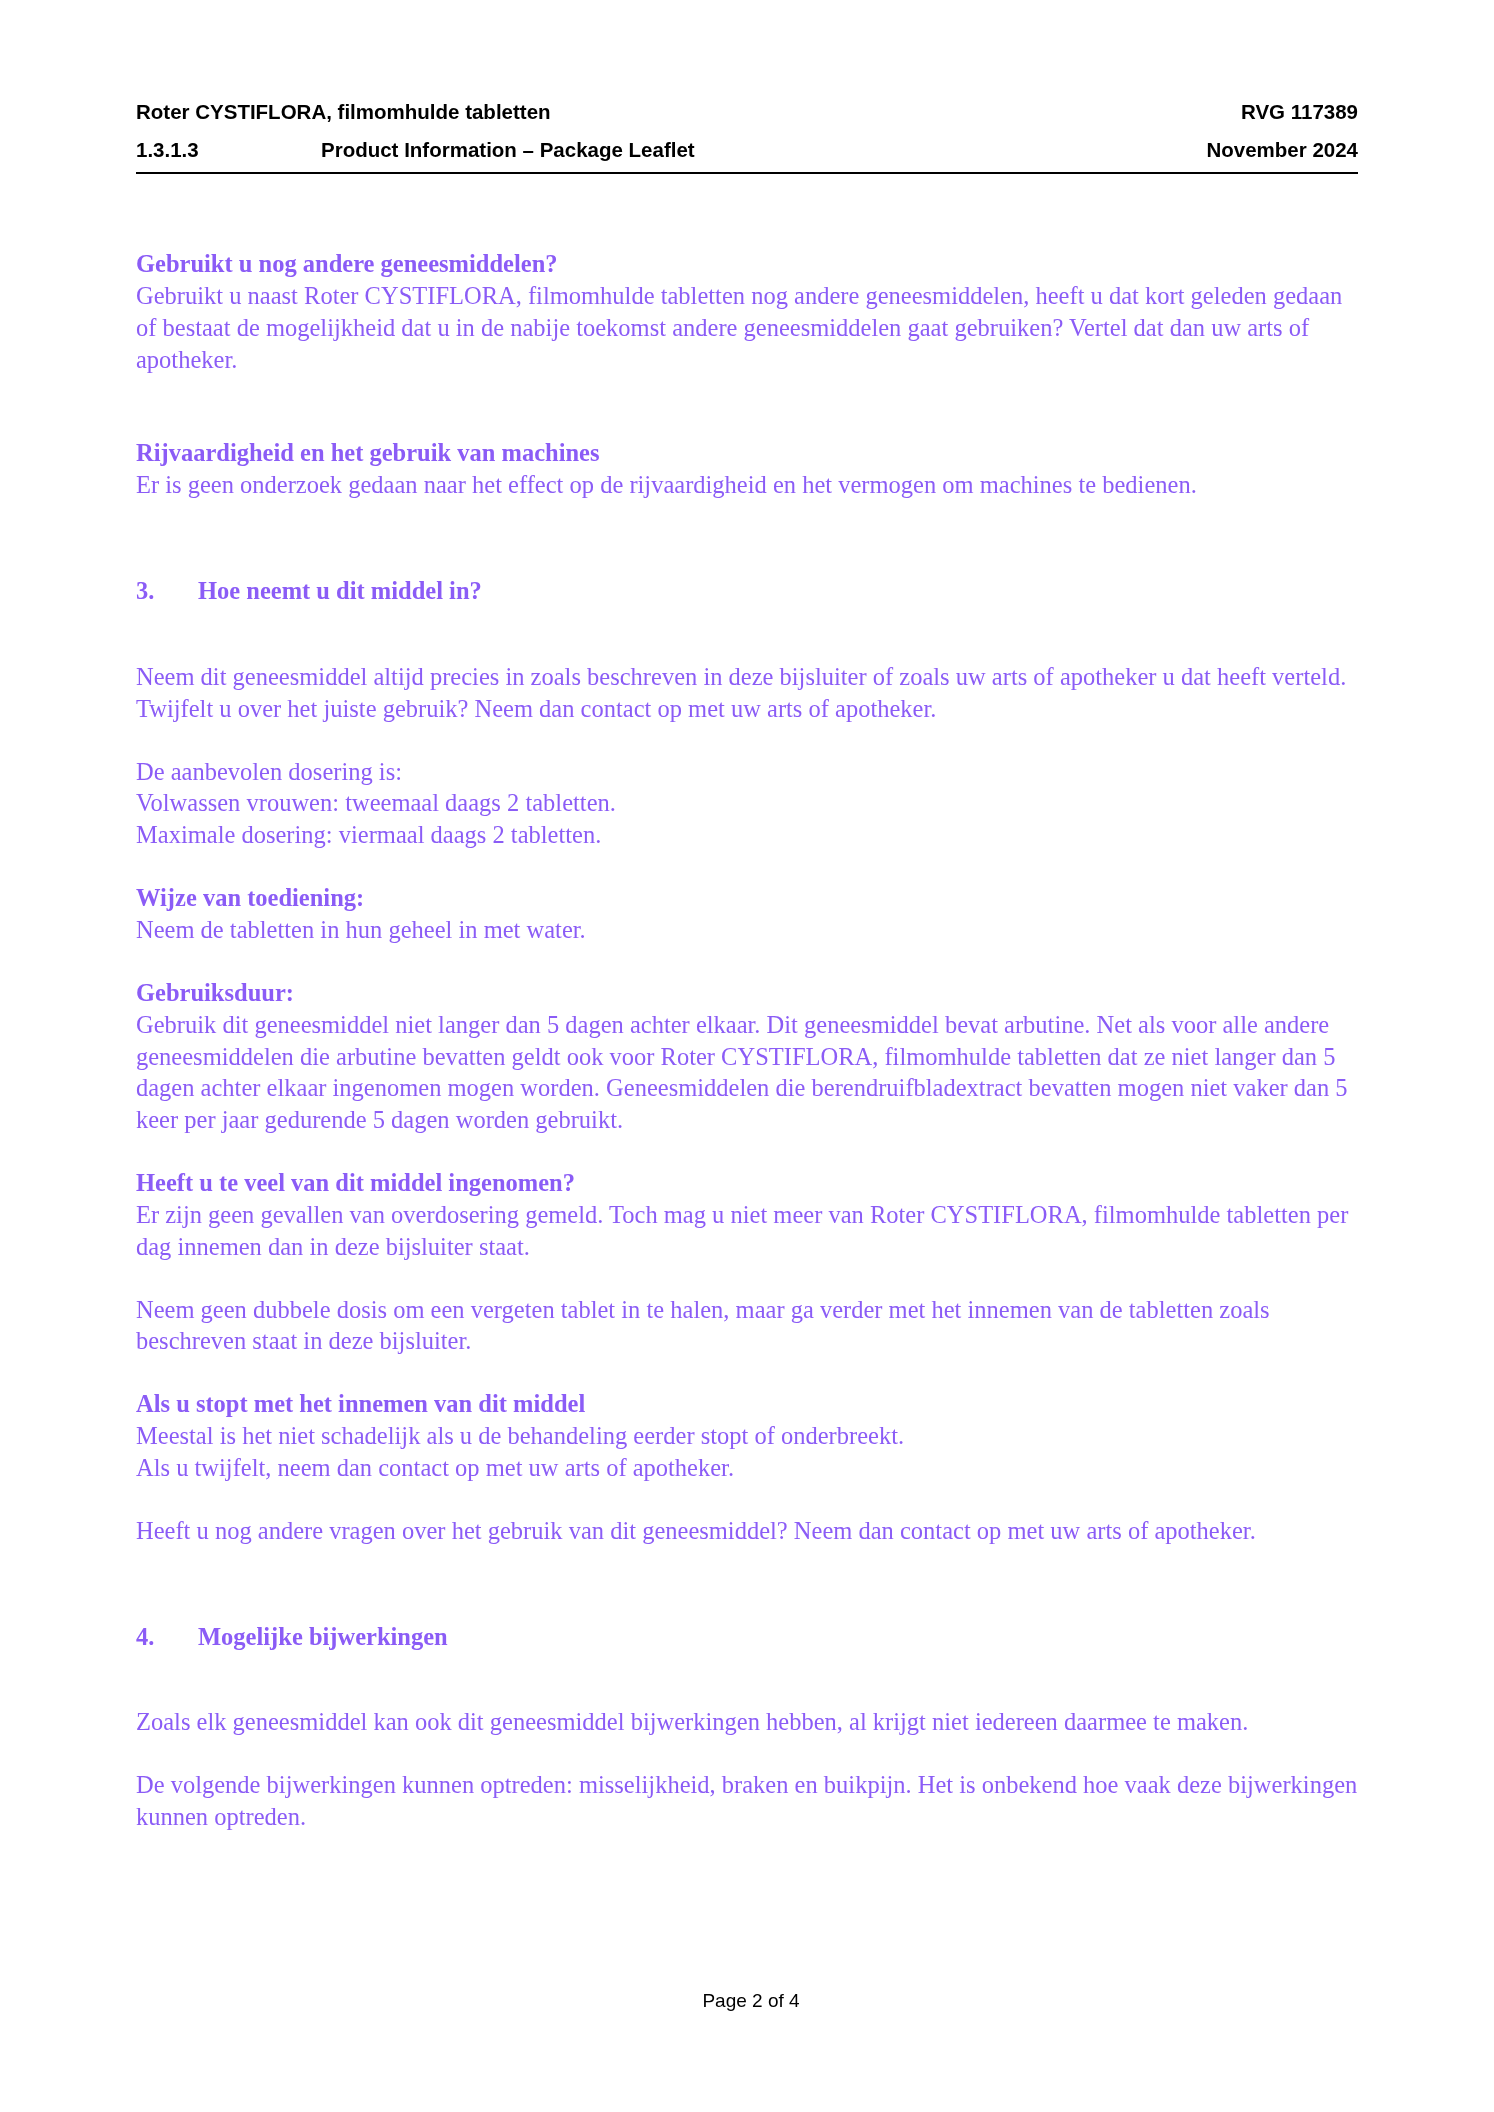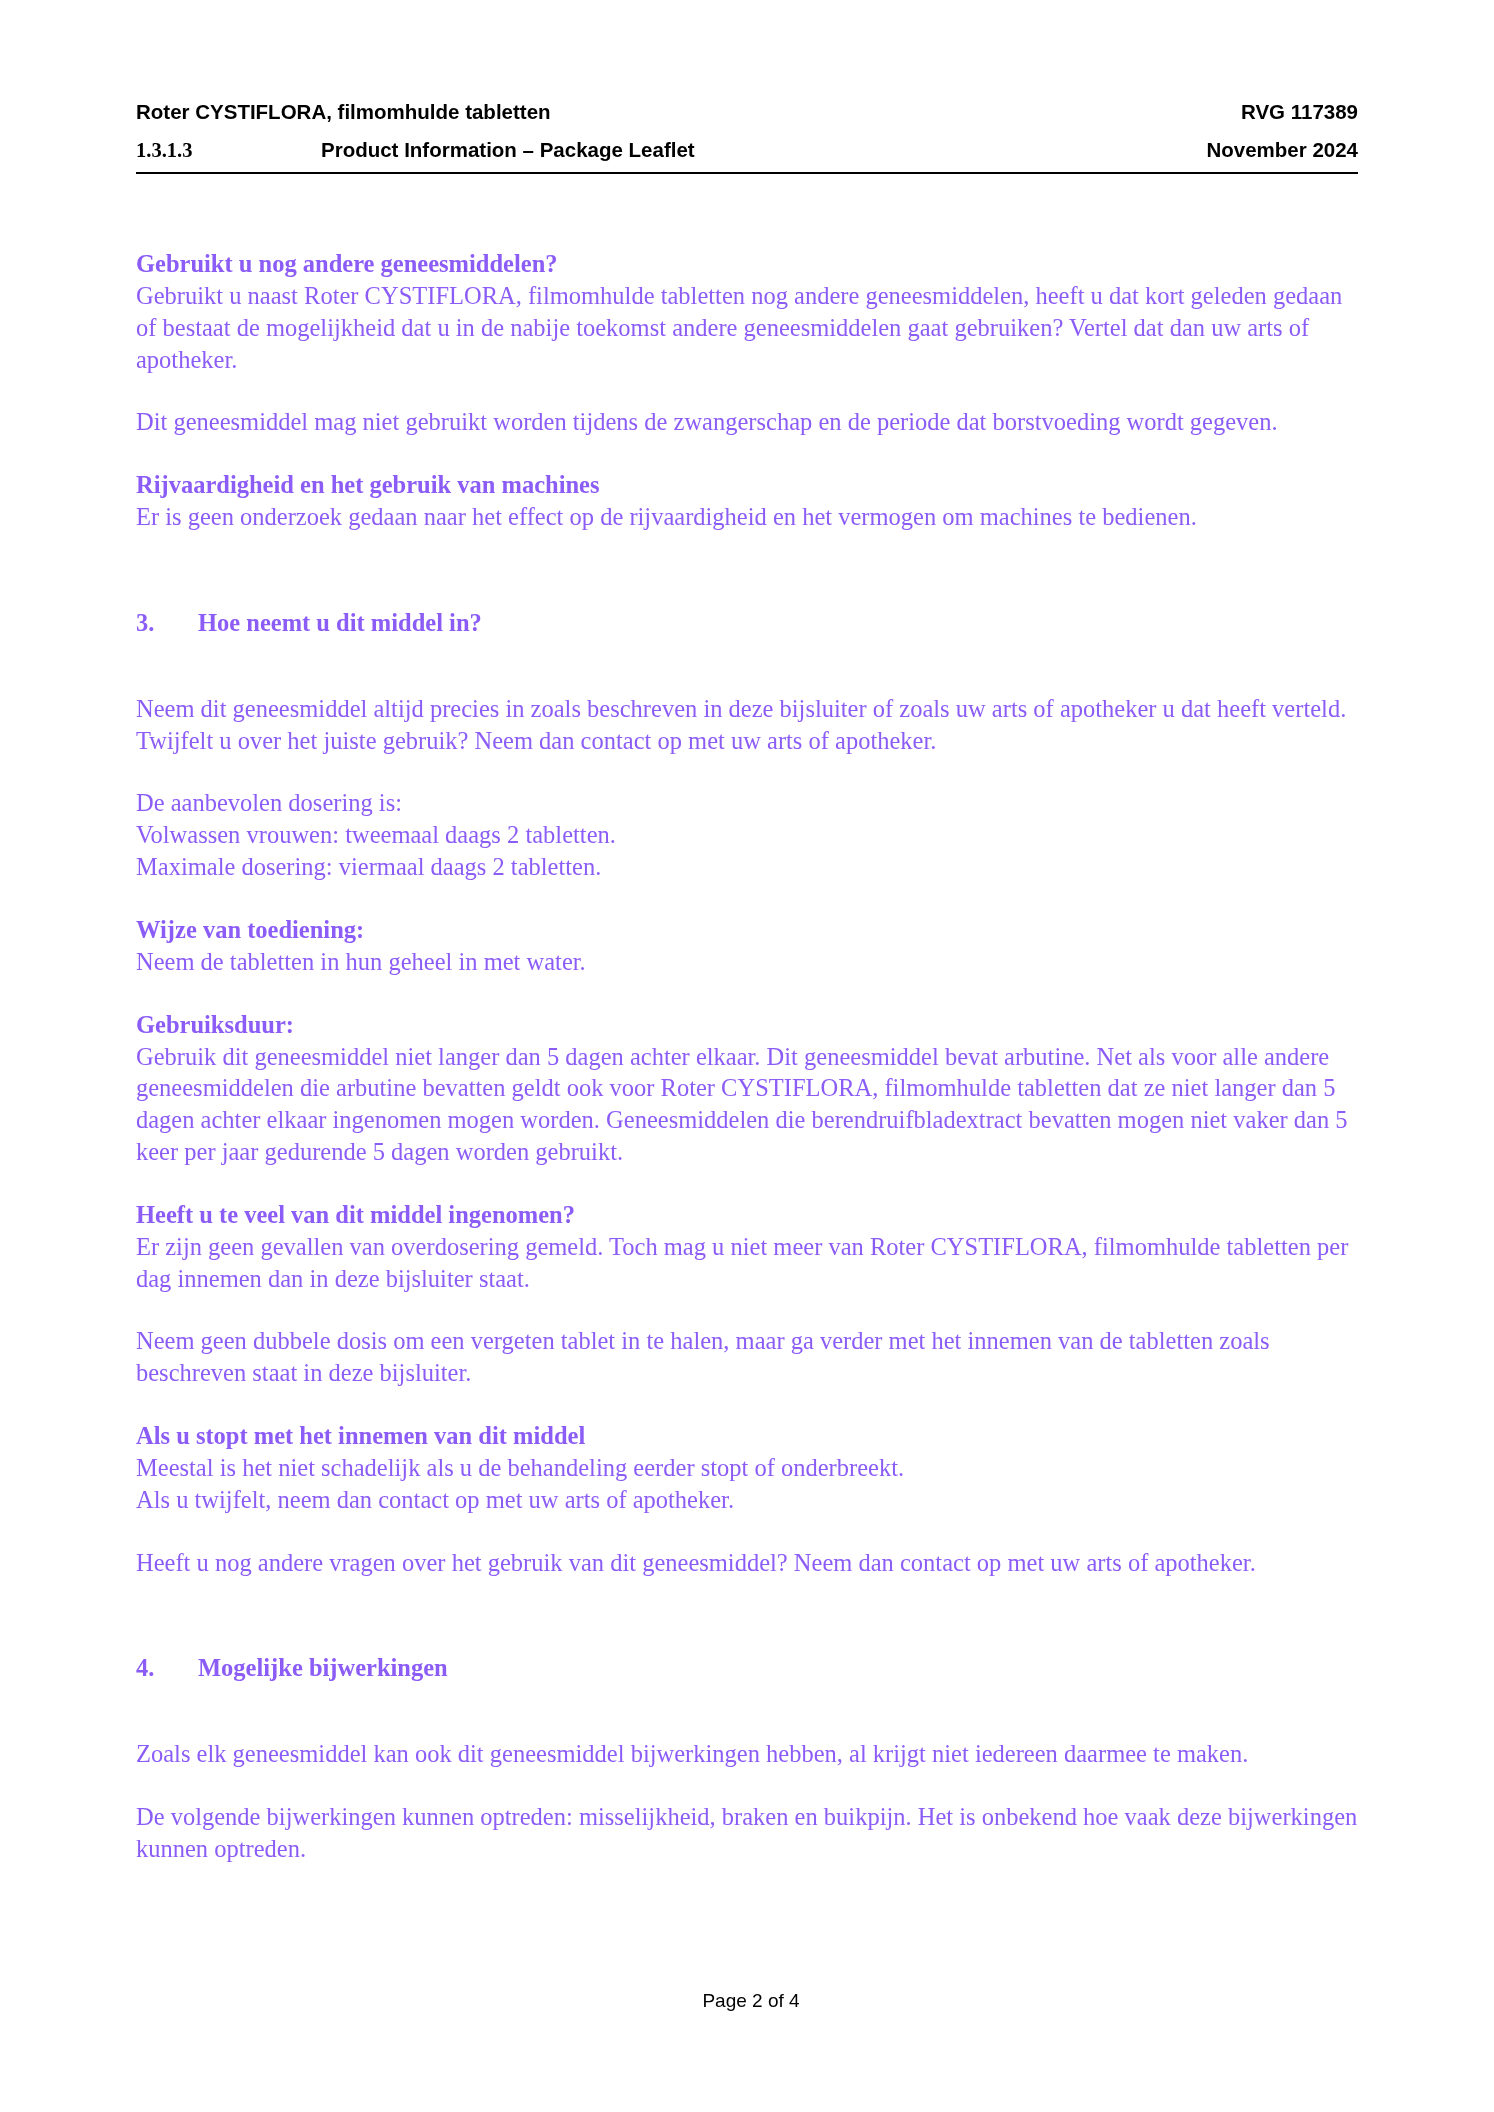--- a/index.html
+++ b/index.html
@@ -36,21 +36,20 @@
   .hdr-row {
     display: flex;
     align-items: baseline;
     width: 100%;
   }
   .hdr-row.first { margin-bottom: 17px; }
   .hdr-left-1 { flex: 0 0 auto; }
   .hdr-num {
     flex: 0 0 auto;
     width: 185px;
-    font-family: Liberation Serif, serif;
   }
   .hdr-center {
     flex: 1 1 auto;
     text-align: left;
   }
   .hdr-right {
     flex: 0 0 auto;
     margin-left: auto;
     text-align: right;
     white-space: nowrap;
@@ -121,21 +120,20 @@
 
     <div class="body-text">
 
       <div class="gap-xxl"></div>
 
       <p class="h-bold">Gebruikt u nog andere geneesmiddelen?</p>
       <p>Gebruikt u naast Roter CYSTIFLORA, filmomhulde tabletten nog andere geneesmiddelen, heeft u dat kort geleden gedaan of bestaat de mogelijkheid dat u in de nabije toekomst andere geneesmiddelen gaat gebruiken? Vertel dat dan uw arts of apotheker.</p>
 
       <div class="gap-md"></div>
 
-      <p>Dit geneesmiddel mag niet gebruikt worden tijdens de zwangerschap en de periode dat borstvoeding wordt gegeven.</p>
 
       <div class="gap-md"></div>
 
       <p class="h-bold">Rijvaardigheid en het gebruik van machines</p>
       <p>Er is geen onderzoek gedaan naar het effect op de rijvaardigheid en het vermogen om machines te bedienen.</p>
 
       <div class="gap-xxl"></div>
 
       <div class="sec-head">
         <span class="sec-num">3.</span>

